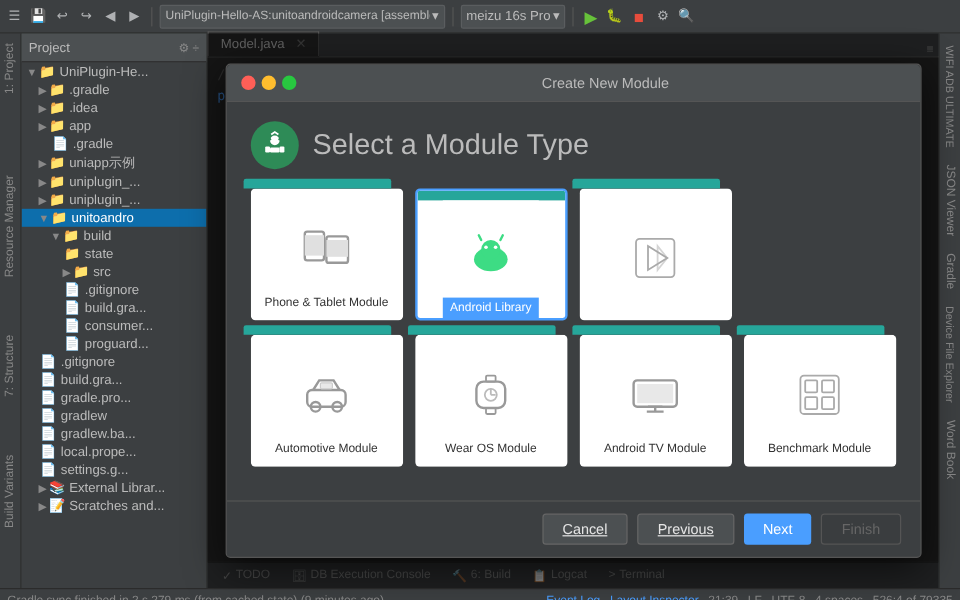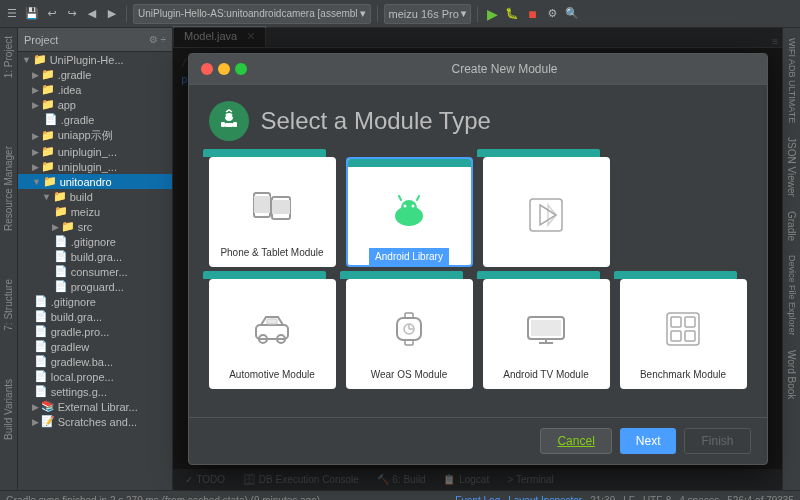--- a/index.html
+++ b/index.html
@@ -297,21 +297,21 @@
     }
     .btn {
       padding: 5px 16px;
       border-radius: 3px;
       border: none;
       cursor: pointer;
       font-size: 12px;
     }
     .btn-default {
       background: #4c5052;
-      color: #84cc16;
+      color: #e5e5e5;
       border: 1px solid #666;
       text-decoration: underline;
     }
     .btn-primary {
       background: #4a9eff;
       color: white;
     }
     .btn-disabled {
       background: #3a3d3f;
       color: #666;
@@ -476,21 +476,21 @@
         <span>unitoandro</span>
       </div>
       <div class="tree-item indent-2">
         <span class="tree-arrow">▼</span>
         <span class="tree-icon">📁</span>
         <span>build</span>
       </div>
       <div class="tree-item indent-3">
         <span class="tree-arrow"> </span>
         <span class="tree-icon">📁</span>
-        <span>meizu</span>
+        <span>state</span>
       </div>
       <div class="tree-item indent-3">
         <span class="tree-arrow">▶</span>
         <span class="tree-icon">📁</span>
         <span>src</span>
       </div>
       <div class="tree-item indent-3">
         <span class="tree-arrow"> </span>
         <span class="tree-icon">📄</span>
         <span>.gitignore</span>
@@ -704,20 +704,21 @@
                   <rect x="20" y="20" width="10" height="10" rx="1" stroke="#aaa" stroke-width="1.5" fill="none"></rect>
                 </svg>
               </div>
               <div class="module-card-label">Benchmark Module</div>
             </div>
           </div>
         </div>
 
         <div class="modal-footer">
           <button class="btn btn-default">Cancel</button>
+          <button class="btn btn-default">Previous</button>
           <button class="btn btn-primary">Next</button>
           <button class="btn btn-disabled">Finish</button>
         </div>
       </div>
     </div>
 
     <div class="bottom-tabs">
       <div class="bottom-tab">
         <span>✓</span>
         <span>TODO</span>

